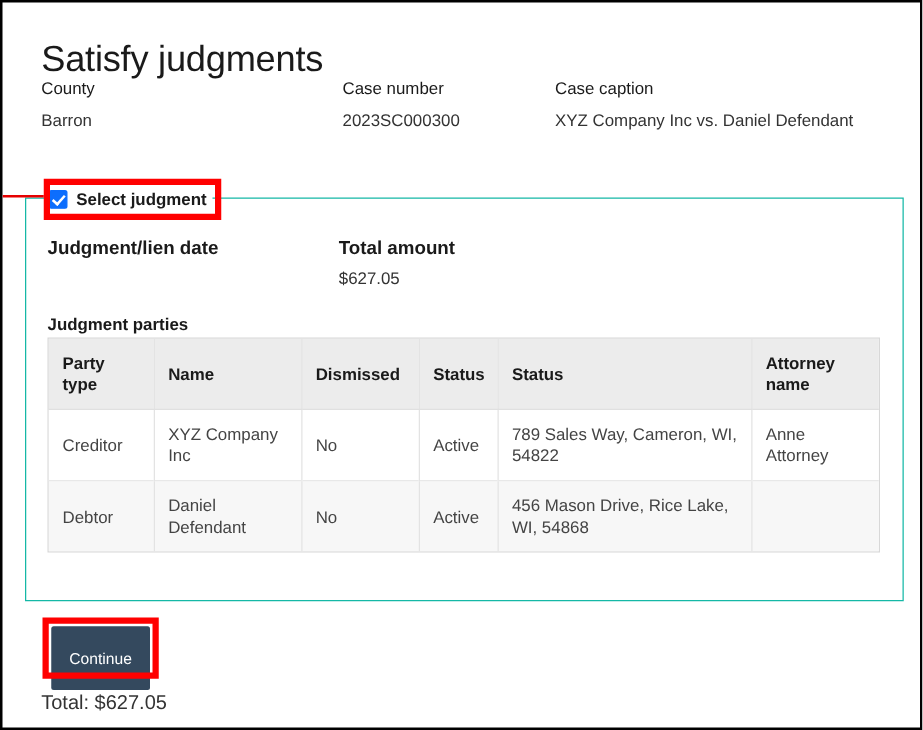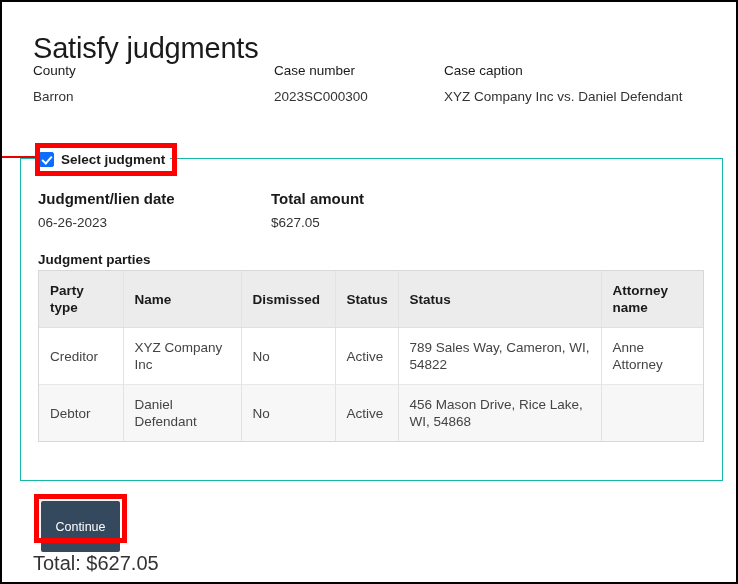--- a/index.html
+++ b/index.html
@@ -244,21 +244,21 @@
     padding: 0;
     display: flex;
     align-items: center;
     justify-content: center;
   }
 
   .total-line {
     position: absolute;
     left: 31px;
     top: 552px;
-    font-size: 20px;
+    font-size: 16px;
     color: #333333;
     line-height: 18px;
     white-space: nowrap;
   }
 
   
   .annot {
     position: absolute;
     border: 5px solid #ff0000;
     pointer-events: none;
@@ -314,21 +314,20 @@
     <div class="judgment-panel">
 
       <div class="panel-legend">
         <span class="cb"></span>
         <span class="legend-label">Select judgment</span>
       </div>
 
       <div class="judgment-fields">
         <div class="jf col-date">
           <span class="jf-label">Judgment/lien date</span>
-          <span class="jf-value">06-26-2023</span>
         </div>
         <div class="jf col-amount">
           <span class="jf-label">Total amount</span>
           <span class="jf-value">$627.05</span>
         </div>
       </div>
 
       <div class="parties-heading">Judgment parties</div>
 
       <div class="parties-table-wrap">

